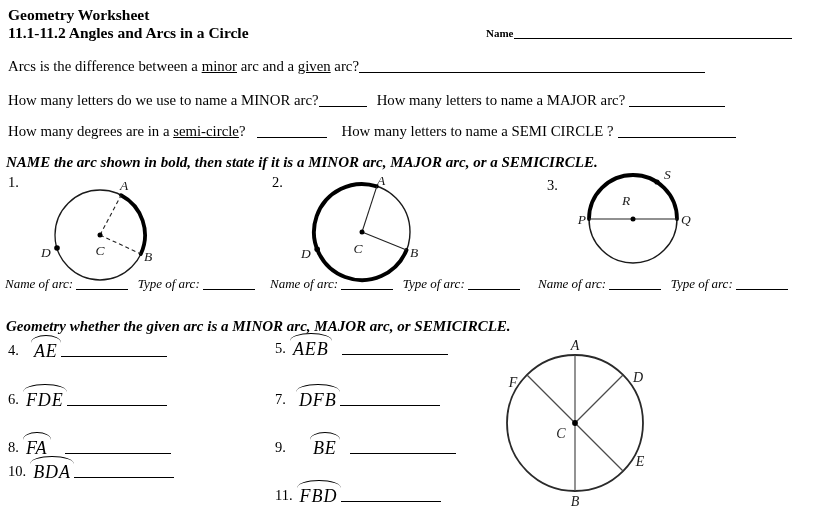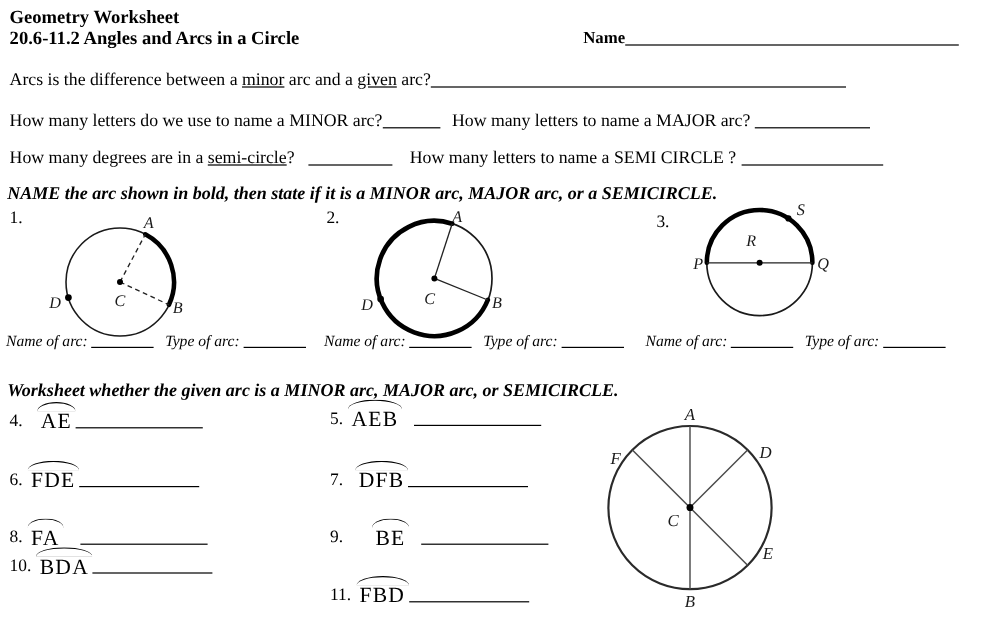--- a/index.html
+++ b/index.html
@@ -13,21 +13,21 @@
   .title { font-size:15.5px; font-weight:bold; line-height:18px; }
   .q { font-size:14.8px; }
   .heading { font-size:15px; font-weight:bold; font-style:italic; }
   .u { text-decoration:underline; }
   .blank {
     display:inline-block; border-bottom:1.3px solid #000;
     height:15px; vertical-align:baseline; margin-bottom:-2px;
   }
   .num { font-size:14.5px; }
   .arcwrap {
-    position:relative; display:inline-block; 
+    position:relative; display:inline-block; font-style:italic;
     font-size:18px; letter-spacing:1px; line-height:1; padding:3px 3px 0 3px;
     vertical-align:-2px;
   }
   .hat {
     position:absolute; left:0; right:0; top:-4px; height:8px;
     border-top:1.7px solid #000;
     border-radius:50% 50% 0 0 / 100% 100% 0 0;
   }
   .noa { font-style:italic; font-size:13px; }
   .noa .blank { height:13px; }
@@ -35,23 +35,23 @@
   svg text {
     font-family:"Liberation Serif", serif; font-style:italic;
     font-size:13.5px; fill:#1a1a1a;
   }
   .bigsvg text { font-size:14px; }
 </style>
 </head>
 <body>
 
 <div class="abs title" style="left:8px; top:6px;">Geometry Worksheet</div>
-<div class="abs title" style="left:8px; top:24px;">20.6-11.2 Angles and Arcs in a Circle</div>
+<div class="abs title" style="left:8px; top:24px;">11.1-11.2 Angles and Arcs in a Circle</div>
 <div class="abs" style="left:486px; top:23px;">
-  <span class="bold" style="font-size:14px;">Name</span><span class="blank" style="width:278px;"></span>
+  <span class="bold" style="font-size:11px;">Name</span><span class="blank" style="width:278px;"></span>
 </div>
 
 <div class="abs q" style="left:8px; top:58px;">
   <span>Arcs is the difference between a </span><span class="u">minor</span><span> arc and a </span><span class="u">given</span><span> arc?</span><span class="blank" style="width:346px;"></span>
 </div>
 
 <div class="abs q" style="left:8px; top:92px;">
   <span>How many letters do we use to name a MINOR arc?</span><span class="blank" style="width:48px;"></span><span style="margin-left:10px;">How many letters to name a MAJOR  arc?</span><span class="blank" style="width:96px; margin-left:4px;"></span>
 </div>
 
@@ -115,21 +115,21 @@
   <span style="margin-left:6px;">Type of arc:</span>
   <span class="blank" style="width:52px;"></span>
 </div>
 <div class="abs noa" style="left:538px; top:276px;">
   <span>Name of arc:</span>
   <span class="blank" style="width:52px;"></span>
   <span style="margin-left:6px;">Type of arc:</span>
   <span class="blank" style="width:52px;"></span>
 </div>
 
-<div class="abs heading" style="left:6px; top:318px;">Worksheet whether the given arc is a MINOR arc, MAJOR arc, or SEMICIRCLE.</div>
+<div class="abs heading" style="left:6px; top:318px;">Geometry whether the given arc is a MINOR arc, MAJOR arc, or SEMICIRCLE.</div>
 
 <div class="abs" style="left:8px; top:339px;">
   <span class="num">4.</span>
   <span class="arcwrap" style="margin-left:8px;"><span class="hat"></span><span>AE</span></span><span class="blank" style="width:106px;"></span>
 </div>
 <div class="abs" style="left:275px; top:337px;">
   <span class="num">5.</span>
   <span class="arcwrap"><span class="hat"></span><span>AEB</span></span><span class="blank" style="width:106px; margin-left:10px;"></span>
 </div>
 

